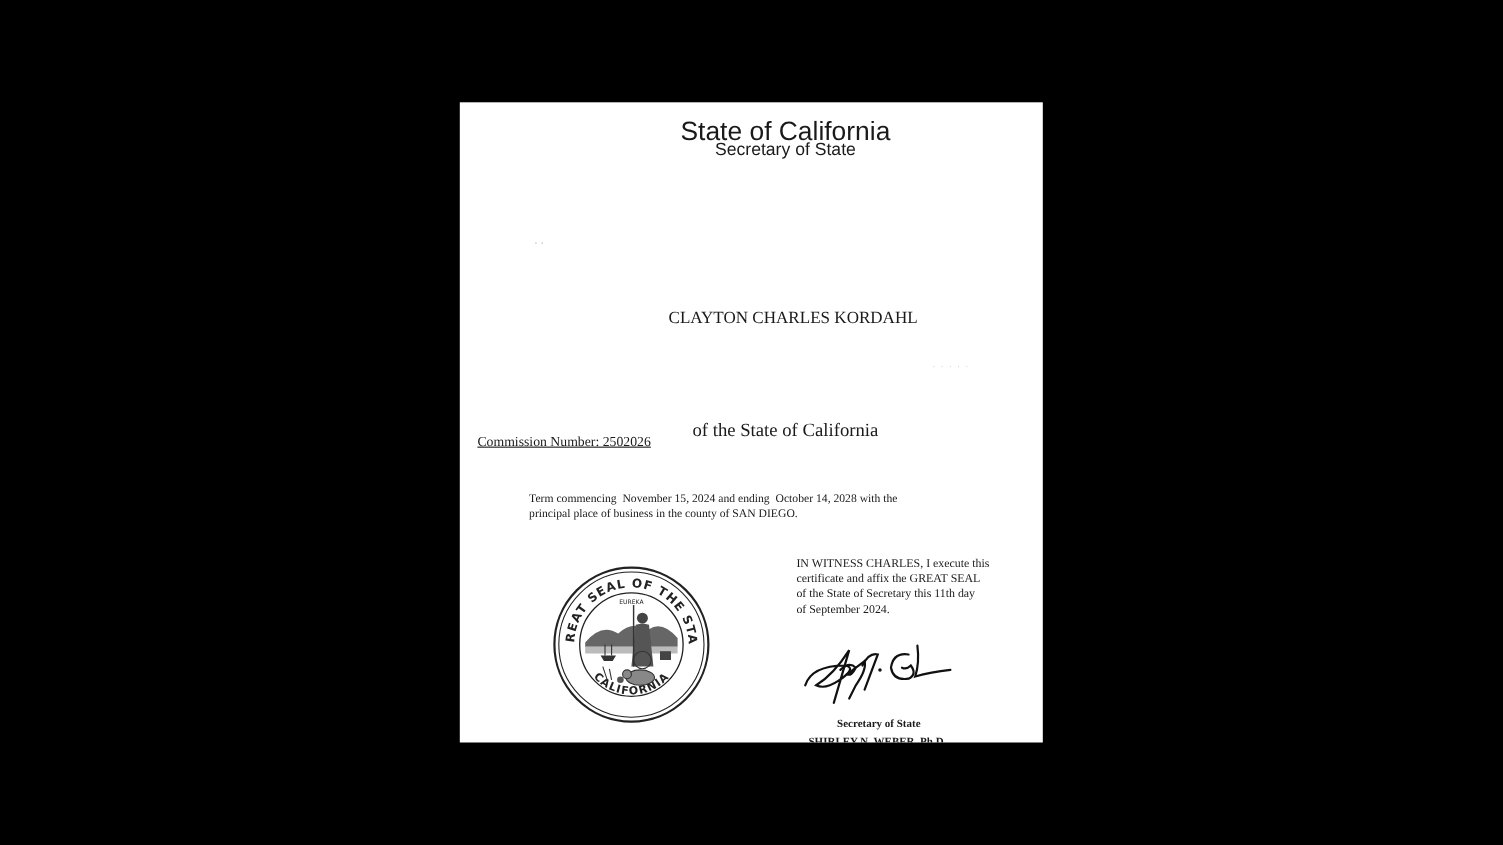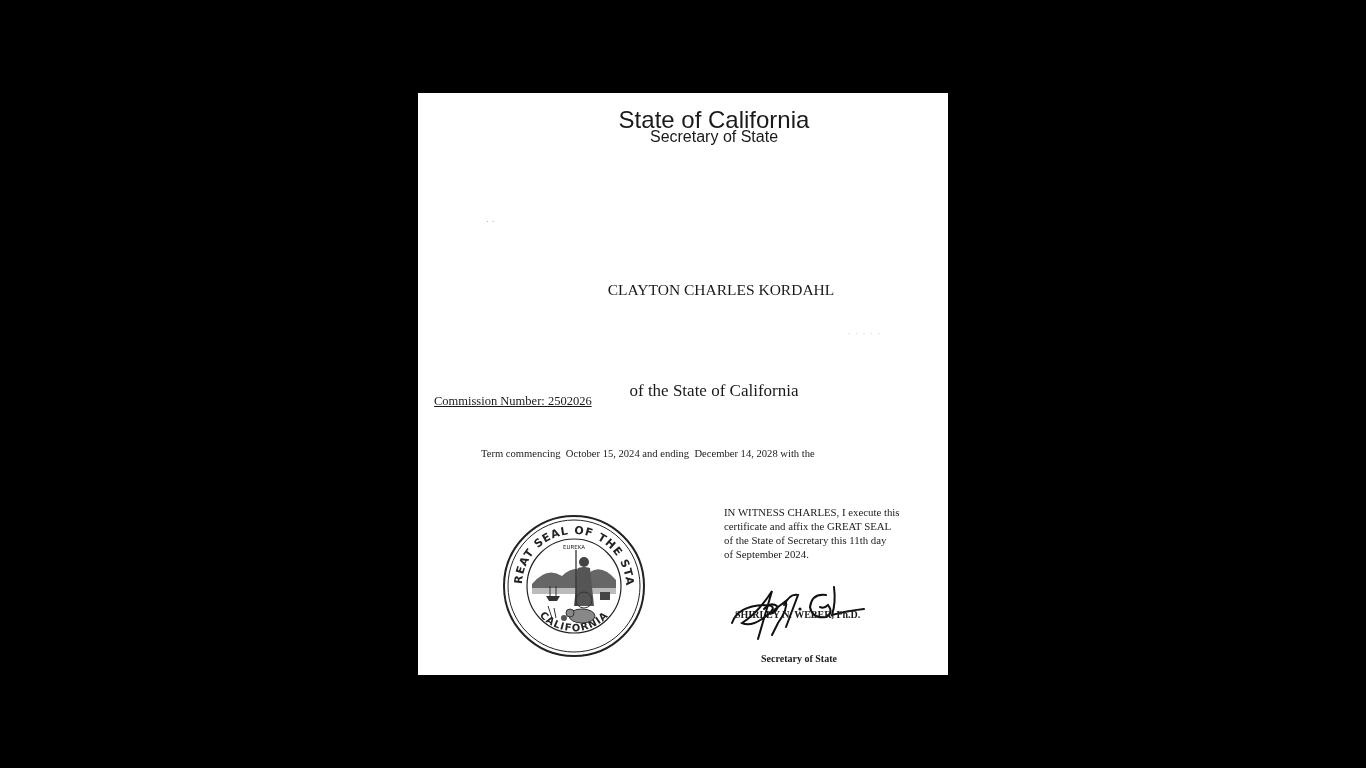--- a/index.html
+++ b/index.html
@@ -18,21 +18,21 @@
     .h-sec { left: 0; width: 592px; text-align: center; top: 35px; font-size: 16px; }
     .intro { left: 66px; top: 131px; font-size: 10.6px; line-height: 14px; }
     .intro .l1 { display: block; padding-left: 25px; }
     .dots { left: 68px; top: 124px; font-size: 8px; color: #777; letter-spacing: 3px; }
     .name { left: 0; width: 586px; text-align: center; top: 188px; font-size: 15.5px; margin-left: 10px; }
     .title { left: 0; width: 588px; text-align: center; top: 232px; font-size: 32px; font-weight: bold; }
     .of-state { left: 0; width: 592px; text-align: center; top: 288px; font-size: 17px; }
     .commission { left: 16px; width: 592px; text-align: left; top: 301px; font-size: 12.5px; text-decoration: underline; }
     .term { left: 63px; top: 354px; font-size: 10.6px; line-height: 14px; }
     .witness { left: 306px; top: 412px; font-size: 10.8px; line-height: 14px; }
-    .sig-name { left: 317px; top: 516px; font-size: 10px; font-weight: bold; }
+    .sig-name { left: 317px; top: 576px; font-size: 10px; font-weight: bold; }
     .sig-title { left: 343px; top: 560px; font-size: 10px; font-weight: bold; }
     .seal { left: 84px; top: 421px; width: 144px; height: 144px; }
     .signature { left: 310px; top: 490px; width: 150px; height: 58px; }
     .speckle { left: 430px; top: 238px; font-size: 6px; color: #999; letter-spacing: 2px; }
   </style>
 </head>
 <body>
 
 <div class="doc">
 
@@ -40,21 +40,22 @@
   <div class="abs sans h-sec">Secretary of State</div>
 
   <div class="abs serif dots">··</div>
 
   <div class="abs serif name">CLAYTON CHARLES KORDAHL</div>
   <div class="abs serif speckle">· · · · ·</div>
   <div class="abs serif of-state">of the State of California</div>
   <div class="abs serif commission">Commission Number: 2502026</div>
 
   <div class="abs serif term">
-    <div style="white-space:pre">Term commencing  October 15, 2024 and ending  December 14, 2028 with the</div>
+    <div style="white-space:pre">Term commencing  November 15, 2024 and ending  October 14, 2028 with the</div>
+    <div>principal place of business in the county of SAN DIEGO.</div>
   </div>
 
   <div class="abs serif witness">
     <div>IN WITNESS CHARLES, I execute this</div>
     <div>certificate and affix the GREAT SEAL</div>
     <div>of the State of Secretary this 11th day</div>
     <div>of September 2024.</div>
   </div>
 
   <div class="abs seal">

